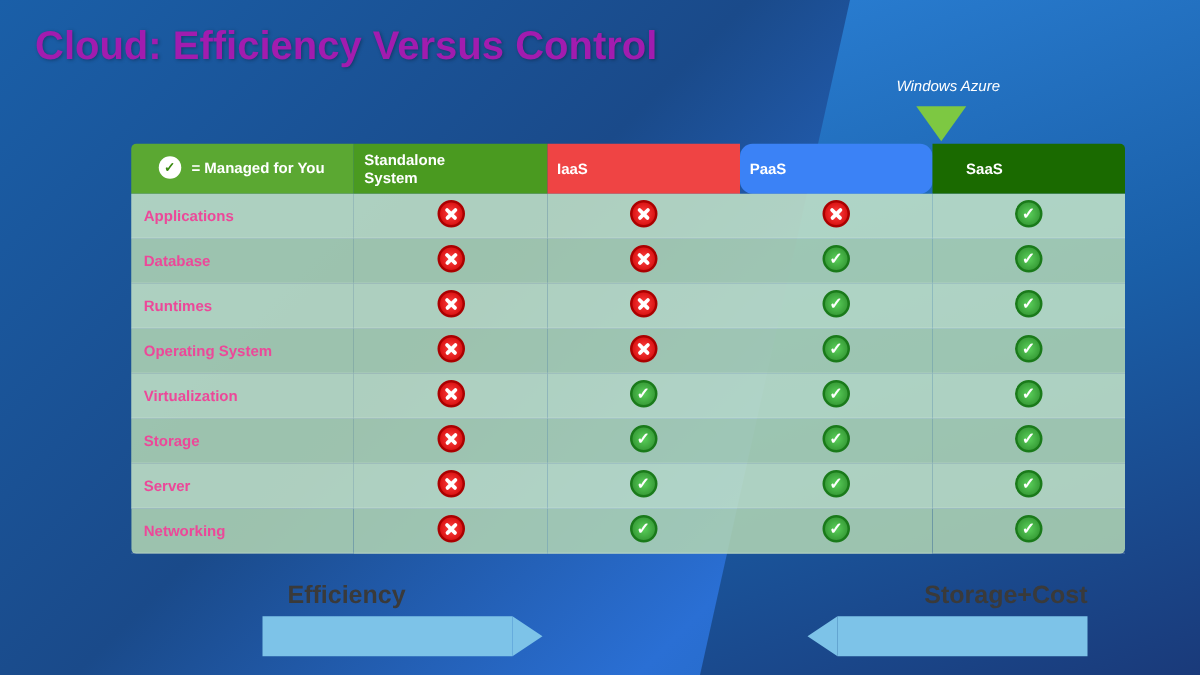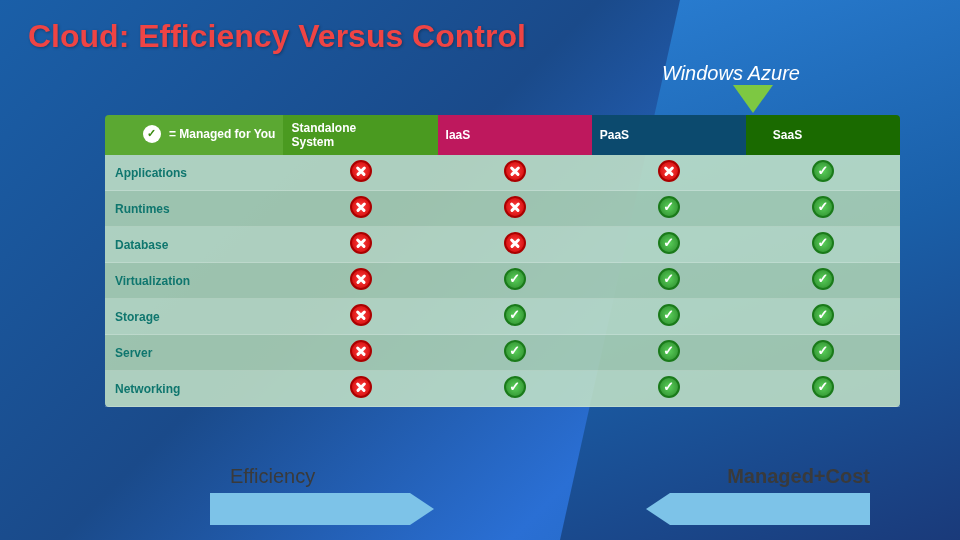--- a/index.html
+++ b/index.html
@@ -23,30 +23,30 @@
       clip-path: polygon(30% 0, 100% 0, 100% 100%, 0% 100%);
       z-index: 0;
     }
 
     .page-title {
       position: absolute;
       top: 18px;
       left: 28px;
       font-size: 32px;
       font-weight: 700;
-      color: #ef4444;
+      color: #a21caf;
       z-index: 2;
       text-shadow: 1px 1px 3px rgba(0,0,0,0.3);
     }
 
     .windows-azure-label {
       position: absolute;
       top: 62px;
       right: 160px;
-      font-size: 20px;
+      font-size: 12px;
       color: #fff;
       z-index: 2;
       font-style: italic;
     }
 
     
     .arrow-down {
       position: absolute;
       top: 85px;
       right: 187px;
@@ -77,40 +77,41 @@
       padding: 6px 8px;
       font-size: 12px;
       font-weight: 600;
       text-align: left;
       color: #fff;
     }
 
     thead tr th:first-child {
       background: #5ba832;
       border-radius: 4px 0 0 0;
-      text-align: right;
+      text-align: center;
       padding-left: 6px;
       color: #fff;
       width: 22%;
       margin-left: 32px;
     }
 
     thead tr th:nth-child(2) {
       background: #4a9a20;
       width: 19%;
     }
 
     thead tr th:nth-child(3) {
-      background: #be185d;
+      background: #ef4444;
       width: 19%;
     }
 
     thead tr th:nth-child(4) {
-      background: #0c4a6e;
+      background: #3b82f6;
       width: 19%;
+      border-radius: 10px;
     }
 
     thead tr th:last-child {
       background: #1a6a00;
       border-radius: 0 4px 0 0;
       width: 19%;
       padding-left: 27px;
     }
 
     
@@ -141,21 +142,21 @@
     tbody tr td {
       padding: 5px 8px;
       font-size: 12px;
       text-align: center;
       border-bottom: 1px solid rgba(255,255,255,0.2);
     }
 
     tbody tr td:first-child {
       text-align: left;
       padding-left: 10px;
-      color: #0f766e;
+      color: #ec4899;
       font-weight: 600;
     }
 
     tbody tr:nth-child(odd) {
       background: rgba(200, 230, 200, 0.85);
     }
 
     tbody tr:nth-child(even) {
       background: rgba(180, 215, 180, 0.85);
     }
@@ -217,21 +218,21 @@
       left: 50%;
       transform: translate(-50%, -52%);
       color: #fff;
       font-size: 13px;
       font-weight: bold;
       line-height: 1;
     }
 
     .efficiency-label {
       font-size: 20px;
-      font-weight: 400;
+      font-weight: 700;
       color: #3a3a3a;
       margin-left: 30px;
     }
 
     .control-cost-label {
       font-size: 20px;
       font-weight: 600;
       color: #3a3a3a;
       margin-right: 10px;
     }
@@ -325,28 +326,35 @@
     </thead>
     <tbody id="table-body">
     <tr>
           <td>Applications</td>
           <td><span class="icon-x"></span></td>
           <td><span class="icon-x"></span></td>
           <td><span class="icon-x"></span></td>
           <td><span class="icon-check"></span></td>
         </tr>
         <tr>
+          <td>Database</td>
+          <td><span class="icon-x"></span></td>
+          <td><span class="icon-x"></span></td>
+          <td><span class="icon-check"></span></td>
+          <td><span class="icon-check"></span></td>
+        </tr>
+        <tr>
           <td>Runtimes</td>
           <td><span class="icon-x"></span></td>
           <td><span class="icon-x"></span></td>
           <td><span class="icon-check"></span></td>
           <td><span class="icon-check"></span></td>
         </tr>
         <tr>
-          <td>Database</td>
+          <td>Operating System</td>
           <td><span class="icon-x"></span></td>
           <td><span class="icon-x"></span></td>
           <td><span class="icon-check"></span></td>
           <td><span class="icon-check"></span></td>
         </tr>
         <tr>
           <td>Virtualization</td>
           <td><span class="icon-x"></span></td>
           <td><span class="icon-check"></span></td>
           <td><span class="icon-check"></span></td>
@@ -372,20 +380,20 @@
           <td><span class="icon-check"></span></td>
           <td><span class="icon-check"></span></td>
           <td><span class="icon-check"></span></td>
         </tr>
       </tbody>
   </table>
 </div>
 
 <div class="bottom-labels">
   <span class="efficiency-label">Efficiency</span>
-  <span class="control-cost-label">Managed+Cost</span>
+  <span class="control-cost-label">Storage+Cost</span>
 </div>
 
 <div class="arrows-row">
   <div class="arrow-right"></div>
   <div style="flex:1"></div>
   <div class="arrow-left"></div>
 </div>
 
 </body></html>

